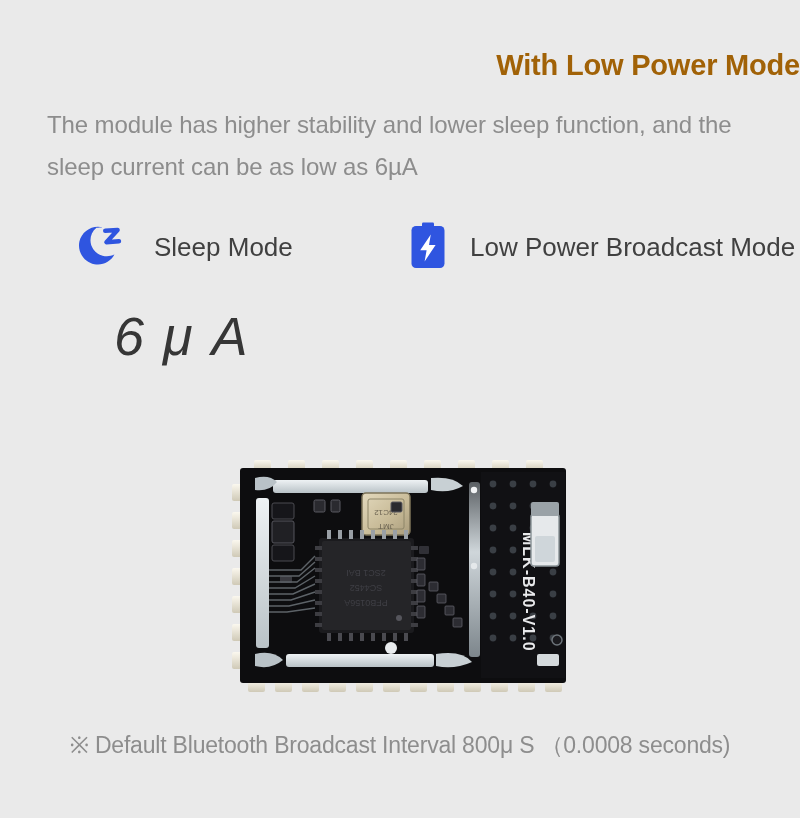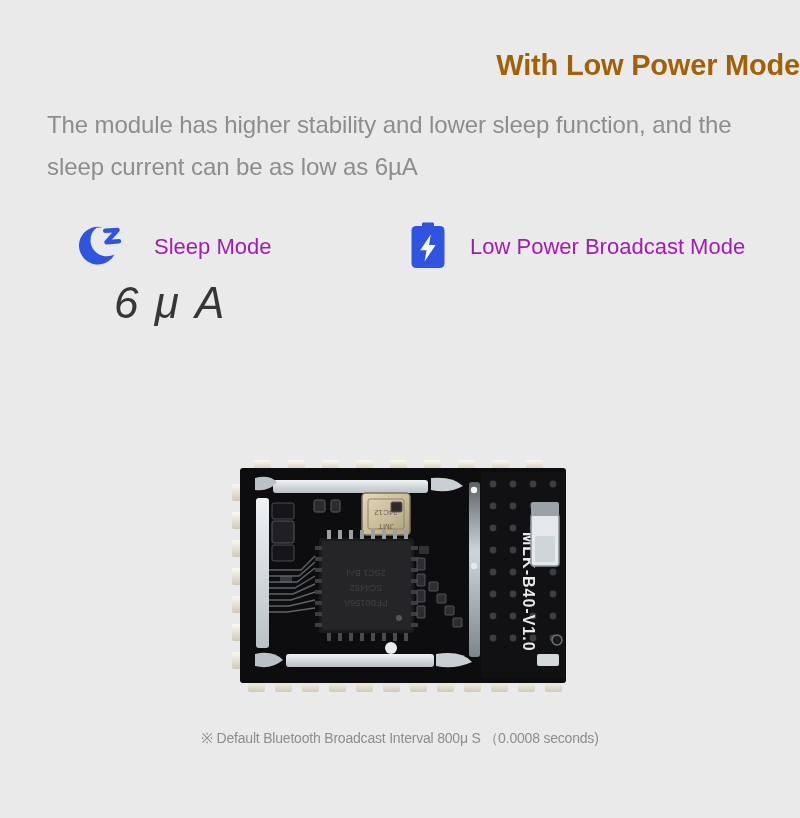--- a/index.html
+++ b/index.html
@@ -59,30 +59,30 @@
     height: 58px;
   }
   .mode-icon {
     width: 52px;
     height: 52px;
     flex: 0 0 52px;
     display: block;
   }
   .mode-label {
     margin-left: 30px;
-    font-size: 22px;
-    color: #a21caf;
+    font-size: 26px;
+    color: #404040;
     white-space: nowrap;
   }
   .mode-block.lowpwr .mode-icon { width: 40px; flex: 0 0 40px; }
   .mode-block.lowpwr .mode-label { margin-left: 22px; }
 
   .mode-value {
-    margin-top: 2px;
-    font-size: 44px;
+    margin-top: 29px;
+    font-size: 54px;
     font-style: italic;
     color: #363636;
     letter-spacing: 2px;
     white-space: nowrap;
   }
   .mode-block.sleep  .mode-value { padding-left: 42px; }
   .mode-block.lowpwr .mode-value { padding-left: 122px; }
 
   
   .pcb-wrap {
@@ -94,21 +94,21 @@
   }
   .pcb-svg { display: block; width: 100%; height: 100%; }
 
   
   .footer-note {
     position: absolute;
     top: 728px;
     left: 0;
     width: 800px;
     text-align: center;
-    font-size: 14px;
+    font-size: 23px;
     color: #8d8d8d;
     letter-spacing: -0.2px;
   }
 </style>
 </head>
 <body>
 
 <div class="page-title">With Low Power Mode</div>
 
 <div class="page-subtitle">The module has higher stability and lower sleep function, and the sleep current can be as low as 6µA</div>

